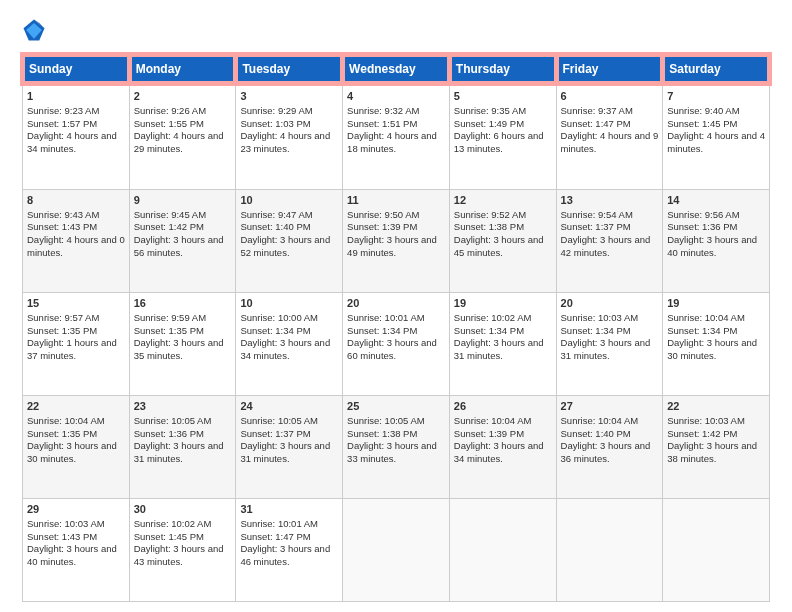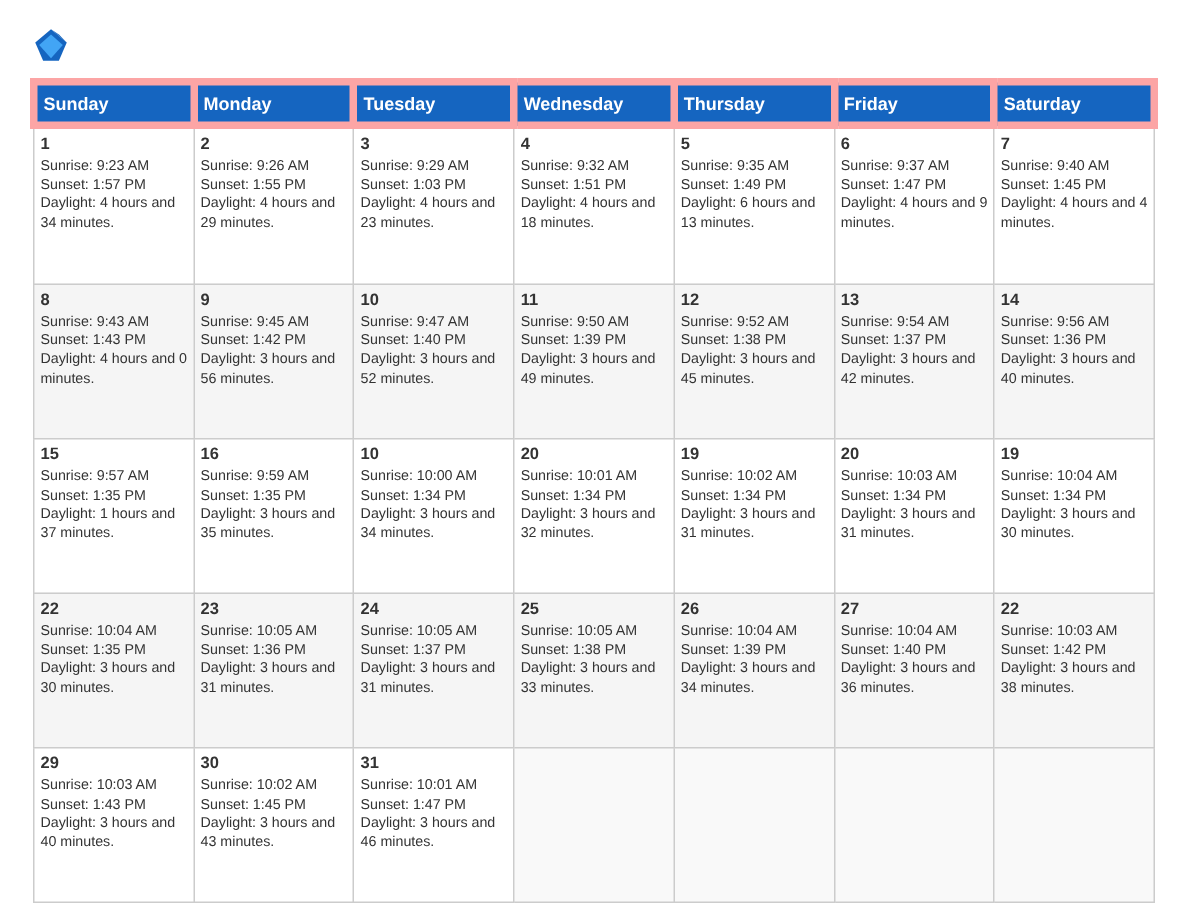--- a/index.html
+++ b/index.html
@@ -143,21 +143,21 @@
           <td><span class="day-num">10</span><span>Sunrise: 9:47 AM</span><br><span>Sunset: 1:40 PM</span><br><span>Daylight: 3 hours and 52 minutes.</span></td>
           <td><span class="day-num">11</span><span>Sunrise: 9:50 AM</span><br><span>Sunset: 1:39 PM</span><br><span>Daylight: 3 hours and 49 minutes.</span></td>
           <td><span class="day-num">12</span><span>Sunrise: 9:52 AM</span><br><span>Sunset: 1:38 PM</span><br><span>Daylight: 3 hours and 45 minutes.</span></td>
           <td><span class="day-num">13</span><span>Sunrise: 9:54 AM</span><br><span>Sunset: 1:37 PM</span><br><span>Daylight: 3 hours and 42 minutes.</span></td>
           <td><span class="day-num">14</span><span>Sunrise: 9:56 AM</span><br><span>Sunset: 1:36 PM</span><br><span>Daylight: 3 hours and 40 minutes.</span></td>
         </tr>
         <tr>
           <td><span class="day-num">15</span><span>Sunrise: 9:57 AM</span><br><span>Sunset: 1:35 PM</span><br><span>Daylight: 1 hours and 37 minutes.</span></td>
           <td><span class="day-num">16</span><span>Sunrise: 9:59 AM</span><br><span>Sunset: 1:35 PM</span><br><span>Daylight: 3 hours and 35 minutes.</span></td>
           <td><span class="day-num">10</span><span>Sunrise: 10:00 AM</span><br><span>Sunset: 1:34 PM</span><br><span>Daylight: 3 hours and 34 minutes.</span></td>
-          <td><span class="day-num">20</span><span>Sunrise: 10:01 AM</span><br><span>Sunset: 1:34 PM</span><br><span>Daylight: 3 hours and 32 minutes.</span></td>
+          <td><span class="day-num">20</span><span>Sunrise: 10:01 AM</span><br><span>Sunset: 1:34 PM</span><br><span>Daylight: 3 hours and 60 minutes.</span></td>
           <td><span class="day-num">19</span><span>Sunrise: 10:02 AM</span><br><span>Sunset: 1:34 PM</span><br><span>Daylight: 3 hours and 31 minutes.</span></td>
           <td><span class="day-num">20</span><span>Sunrise: 10:03 AM</span><br><span>Sunset: 1:34 PM</span><br><span>Daylight: 3 hours and 31 minutes.</span></td>
           <td><span class="day-num">19</span><span>Sunrise: 10:04 AM</span><br><span>Sunset: 1:34 PM</span><br><span>Daylight: 3 hours and 30 minutes.</span></td>
         </tr>
         <tr>
           <td><span class="day-num">22</span><span>Sunrise: 10:04 AM</span><br><span>Sunset: 1:35 PM</span><br><span>Daylight: 3 hours and 30 minutes.</span></td>
           <td><span class="day-num">23</span><span>Sunrise: 10:05 AM</span><br><span>Sunset: 1:36 PM</span><br><span>Daylight: 3 hours and 31 minutes.</span></td>
           <td><span class="day-num">24</span><span>Sunrise: 10:05 AM</span><br><span>Sunset: 1:37 PM</span><br><span>Daylight: 3 hours and 31 minutes.</span></td>
           <td><span class="day-num">25</span><span>Sunrise: 10:05 AM</span><br><span>Sunset: 1:38 PM</span><br><span>Daylight: 3 hours and 33 minutes.</span></td>
           <td><span class="day-num">26</span><span>Sunrise: 10:04 AM</span><br><span>Sunset: 1:39 PM</span><br><span>Daylight: 3 hours and 34 minutes.</span></td>

